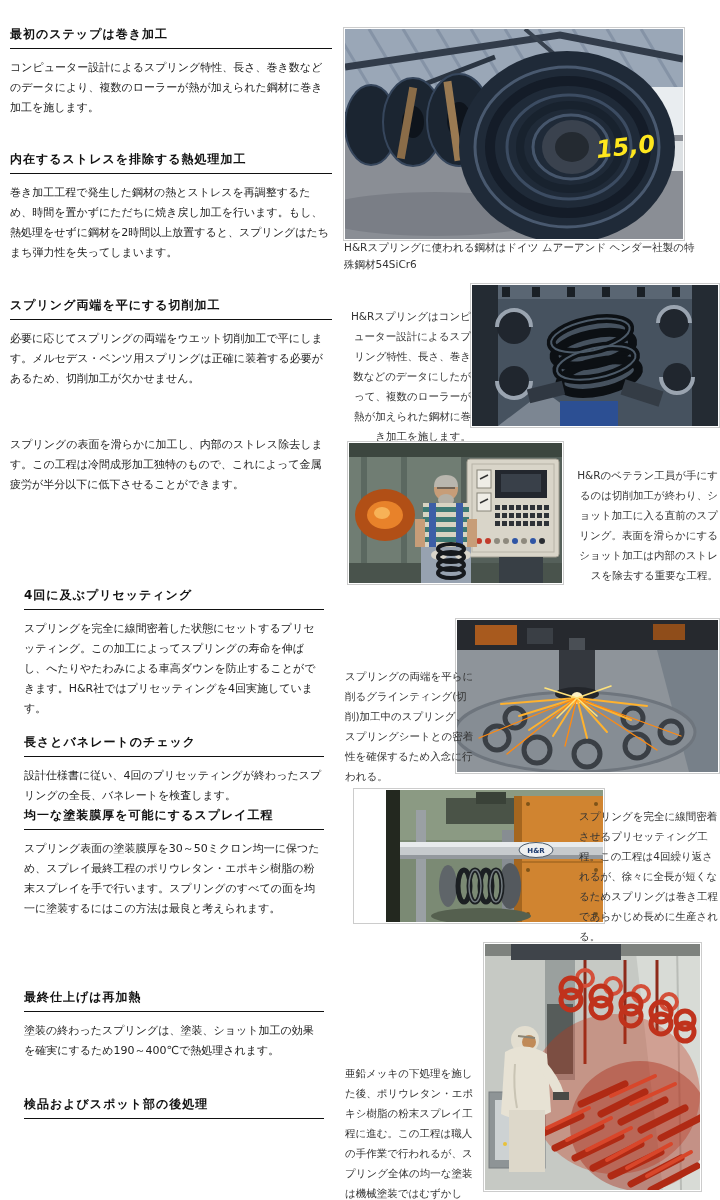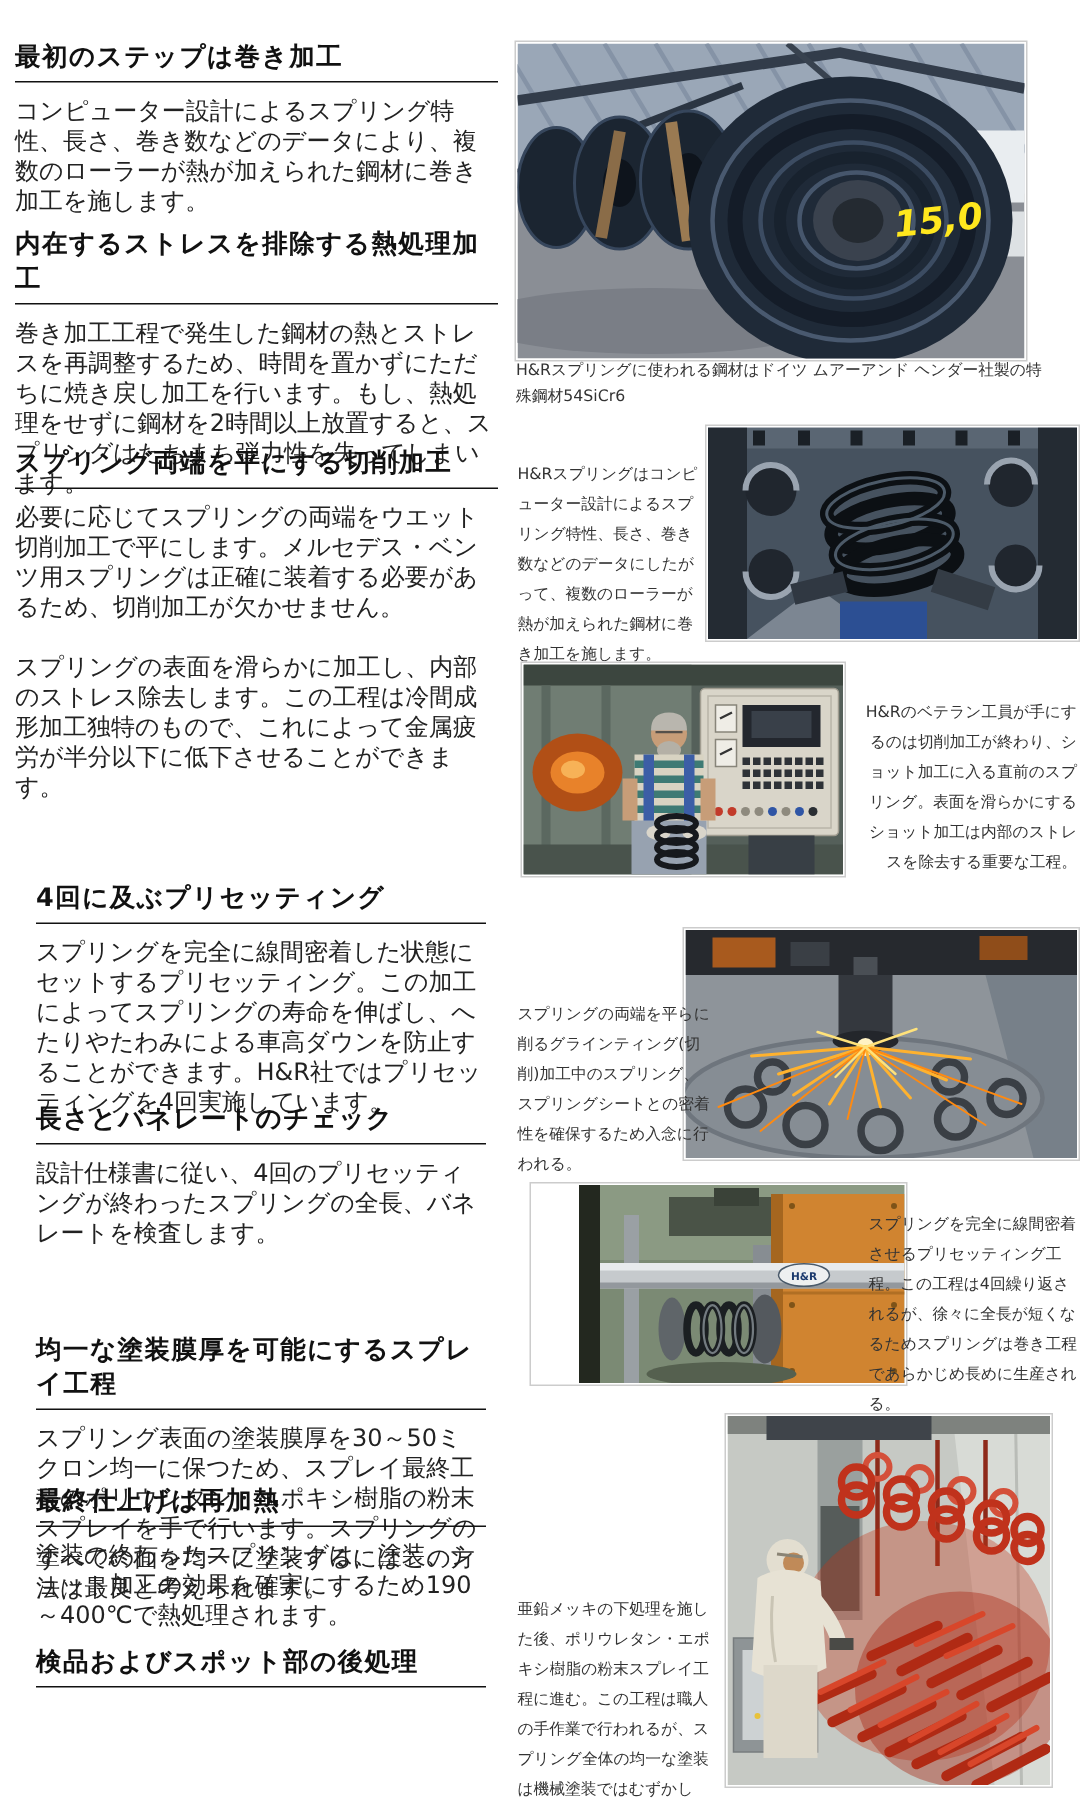--- a/index.html
+++ b/index.html
@@ -1,47 +1,47 @@
 <!DOCTYPE html>
 <html><head>
 <meta charset="utf-8">
 <style>
   html,body{margin:0;padding:0;background:#ffffff;}
   body{width:720px;height:1200px;position:relative;font-family:"DejaVu Sans",sans-serif;}
   .canvas{position:absolute;inset:0;width:720px;height:1200px;background:#fff;overflow:hidden;}
 
   
   .sec{position:absolute;left:10px;width:322px;}
-  .sec h2{margin:0;font-size:17px;font-weight:bold;color:#111;letter-spacing:1px;
+  .sec h2{margin:0;font-size:12px;font-weight:bold;color:#111;letter-spacing:1px;
           padding-bottom:5px;border-bottom:1px solid #111;}
-  .sec p{margin:9px 0 0 0;font-size:16px;line-height:20px;color:#222;}
+  .sec p{margin:9px 0 0 0;font-size:11px;line-height:20px;color:#222;}
   #s1{top:26px;}
   #s2{top:151px;}
   #s3{top:297px;}
   #s4{top:426px;}
   #s5{top:587px;left:24px;width:300px;}
   #s6{top:734px;left:24px;width:300px;}
-  #s7{top:888px;left:24px;width:300px;}
+  #s7{top:807px;left:24px;width:300px;}
   #s8{top:989px;left:24px;width:300px;}
   #s9{top:1096px;left:24px;width:300px;}
 
   
   .photo{position:absolute;margin:0;border:1px solid #cccccc;background:#ffffff;padding:1px;}
   .photo svg{display:block;}
   #p1{left:343px;top:27px;}
   #p2{left:470px;top:283px;}
   #p3{left:347px;top:441px;}
   #p4{left:455px;top:618px;}
   #p5{left:353px;top:788px;padding-left:32px;}
   #p6{left:483px;top:942px;}
 
   
   .caption{position:absolute;font-size:10.5px;line-height:20px;color:#333;}
   #c1{left:344px;top:239px;width:356px;line-height:17px;}
-  #c2{left:345px;top:306px;width:126px;}
+  #c2{left:345px;top:306px;width:126px;text-align:right;}
   #c3{left:570px;top:465px;width:148px;text-align:right;}
   #c4{left:345px;top:666px;width:130px;}
   #c5{left:579px;top:806px;width:140px;}
   #c6{left:345px;top:1063px;width:132px;}
 </style>
 </head>
 <body>
 
 <div class="canvas">
 

